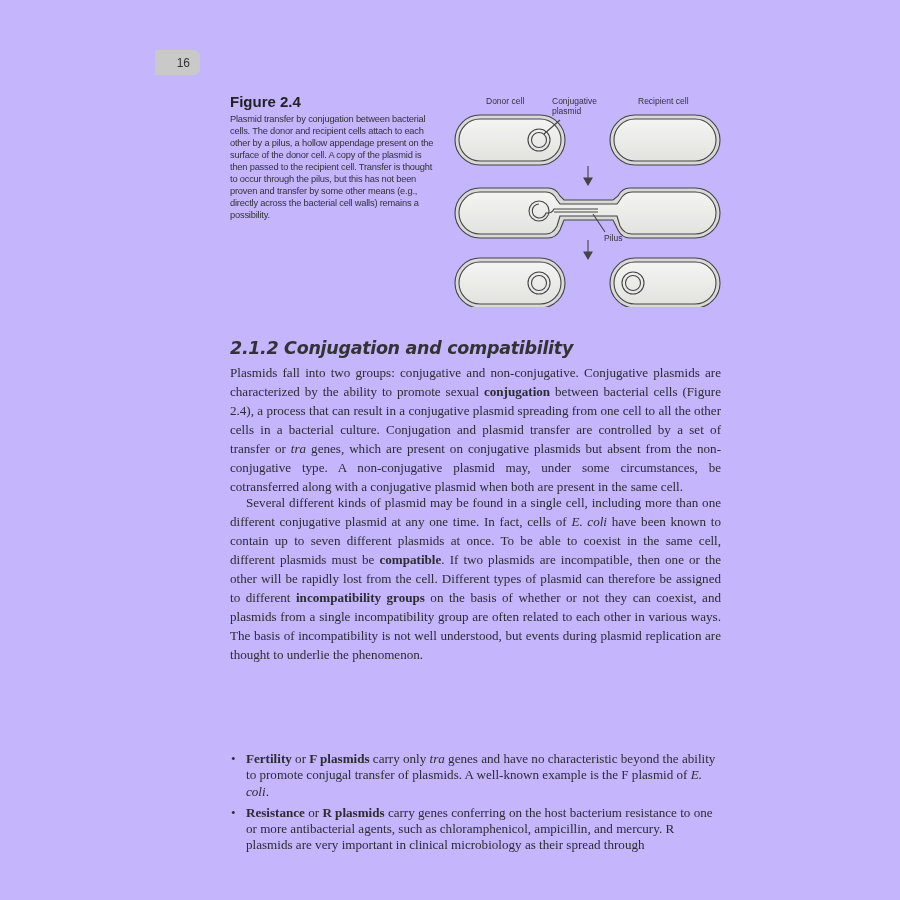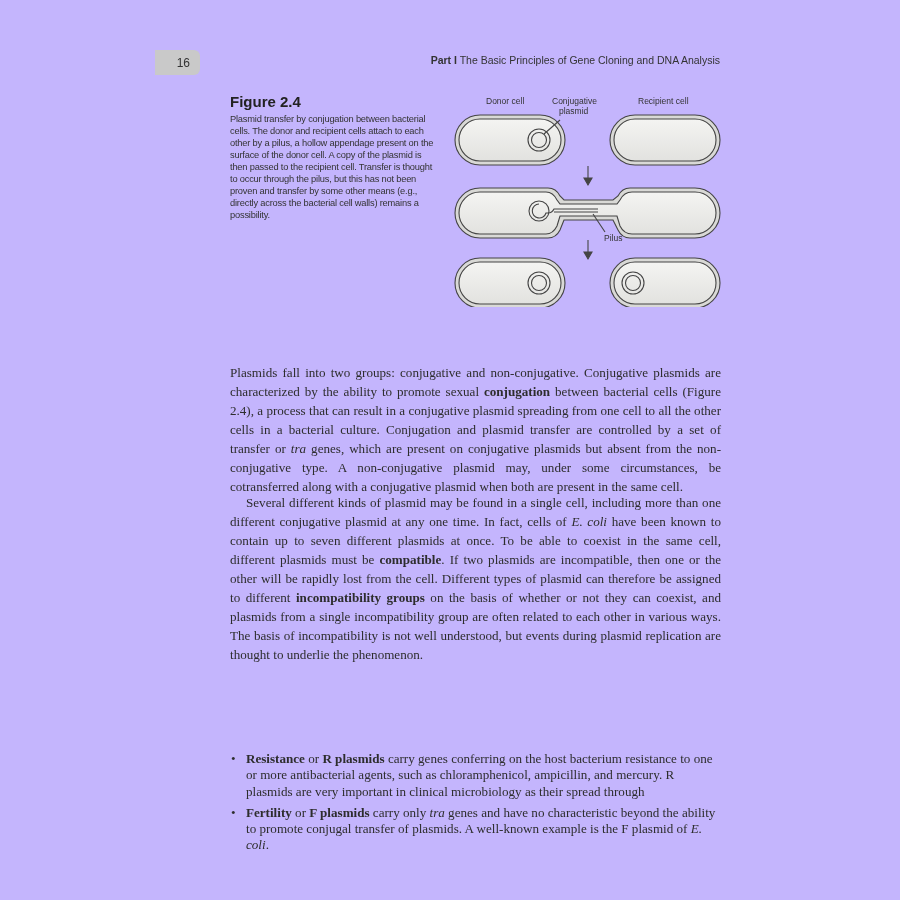--- a/index.html
+++ b/index.html
@@ -18,24 +18,20 @@
   ul.bullets { position: absolute; left: 230px; width: 491px; margin: 0; padding: 0; list-style: none; font-size: 13.1px; line-height: 16.3px; color: #2d2d2d; }
   ul.bullets li { position: relative; padding-left: 16px; margin-bottom: 5px; }
   ul.bullets li::before { content: "•"; position: absolute; left: 1px; top: 0; }
 </style>
 </head>
 <body>
 
 <div class="page">
 
   <div class="page-num">16</div>
-  <div class="running-head">
-    <b>Part I</b>
-    <span>The Basic Principles of Gene Cloning and DNA Analysis</span>
-  </div>
 
   <div class="fig-title">Figure 2.4</div>
   <div class="fig-caption">Plasmid transfer by conjugation between bacterial cells. The donor and recipient cells attach to each other by a pilus, a hollow appendage present on the surface of the donor cell. A copy of the plasmid is then passed to the recipient cell. Transfer is thought to occur through the pilus, but this has not been proven and transfer by some other means (e.g., directly across the bacterial cell walls) remains a possibility.</div>
 
   <div class="figure">
     <svg width="290" height="215" viewBox="0 0 290 215">
       <defs>
         <linearGradient id="cellfill" x1="0" y1="0" x2="0" y2="1">
           <stop offset="0" stop-color="#f4f4f2"></stop>
           <stop offset="1" stop-color="#e2e2df"></stop>
@@ -69,25 +65,26 @@
         <circle cx="91" cy="191" r="11"></circle>
         <circle cx="91" cy="191" r="7.5"></circle>
         <rect x="162" y="166" width="110" height="50" rx="25" fill="#d9d9d6"></rect>
         <rect x="166" y="170" width="102" height="42" rx="21" fill="url(#cellfill)"></rect>
         <circle cx="185" cy="191" r="11"></circle>
         <circle cx="185" cy="191" r="7.5"></circle>
       </g>
     </svg>
     <span class="fig-label" style="left:38px;top:4px;">Donor cell</span>
     <span class="fig-label" style="left:104px;top:4px;">Conjugative</span>
-    <span class="fig-label" style="left:111px;top:14px;">plasmid</span>
+    <span class="fig-label" style="left:104px;top:14px;">plasmid</span>
     <span class="fig-label" style="left:190px;top:4px;">Recipient cell</span>
     <span class="fig-label" style="left:156px;top:141px;">Pilus</span>
   </div>
 
+  <h2 style="top:338px;">2.1.2  Conjugation and compatibility</h2>
   <p class="para" style="top:363px;"><span>Plasmids fall into two groups: conjugative and non-conjugative. Conjugative plasmids are characterized by the ability to promote sexual </span><b>conjugation</b><span> between bacterial cells (Figure 2.4), a process that can result in a conjugative plasmid spreading from one cell to all the other cells in a bacterial culture. Conjugation and plasmid transfer are controlled by a set of transfer or </span><i>tra</i><span> genes, which are present on conjugative plasmids but absent from the non-conjugative type. A non-conjugative plasmid may, under some circumstances, be cotransferred along with a conjugative plasmid when both are present in the same cell.</span></p>
   <p class="para indent" style="top:493px;"><span>Several different kinds of plasmid may be found in a single cell, including more than one different conjugative plasmid at any one time. In fact, cells of </span><i>E. coli</i><span> have been known to contain up to seven different plasmids at once. To be able to coexist in the same cell, different plasmids must be </span><b>compatible</b><span>. If two plasmids are incompatible, then one or the other will be rapidly lost from the cell. Different types of plasmid can therefore be assigned to different </span><b>incompatibility groups</b><span> on the basis of whether or not they can coexist, and plasmids from a single incompatibility group are often related to each other in various ways. The basis of incompatibility is not well understood, but events during plasmid replication are thought to underlie the phenomenon.</span></p>
 
   <ul class="bullets" style="top:751px;">
+    <li><b>Fertility</b><span> or </span><b>F plasmids</b><span> carry only </span><i>tra</i><span> genes and have no characteristic beyond the ability to promote conjugal transfer of plasmids. A well-known example is the F plasmid of </span><i>E. coli</i><span>.</span></li>
     <li><b>Resistance</b><span> or </span><b>R plasmids</b><span> carry genes conferring on the host bacterium resistance to one or more antibacterial agents, such as chloramphenicol, ampicillin, and mercury. R plasmids are very important in clinical microbiology as their spread through</span></li>
-    <li><b>Fertility</b><span> or </span><b>F plasmids</b><span> carry only </span><i>tra</i><span> genes and have no characteristic beyond the ability to promote conjugal transfer of plasmids. A well-known example is the F plasmid of </span><i>E. coli</i><span>.</span></li>
   </ul>
 </div>
 
 </body></html>

